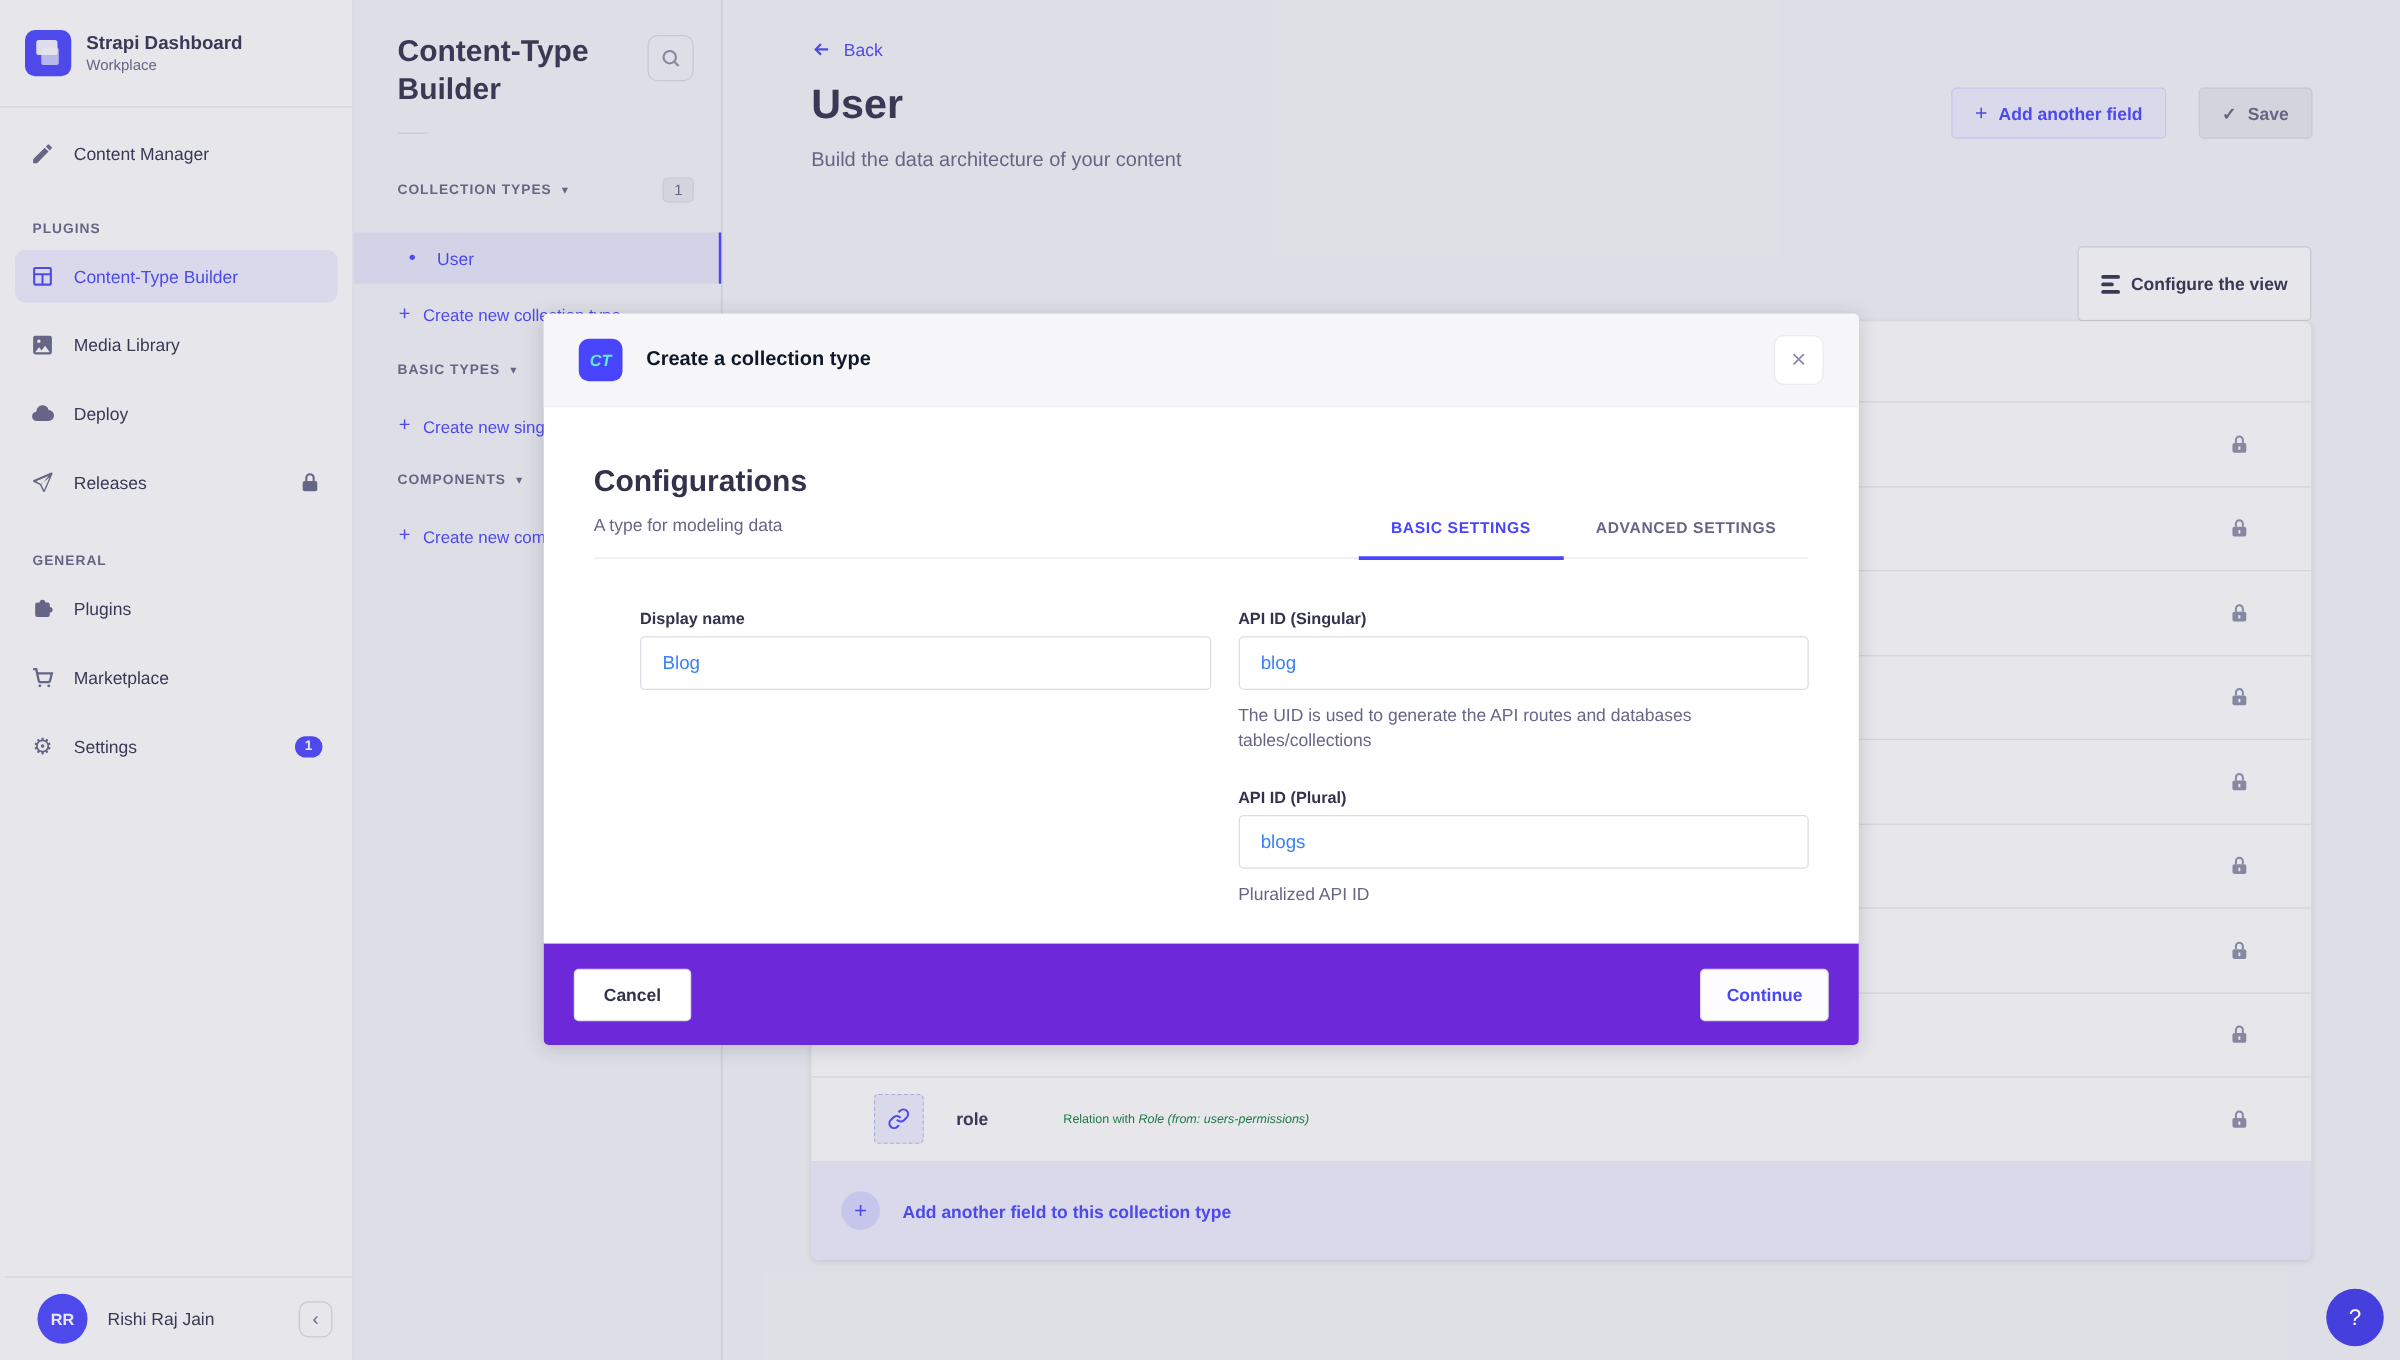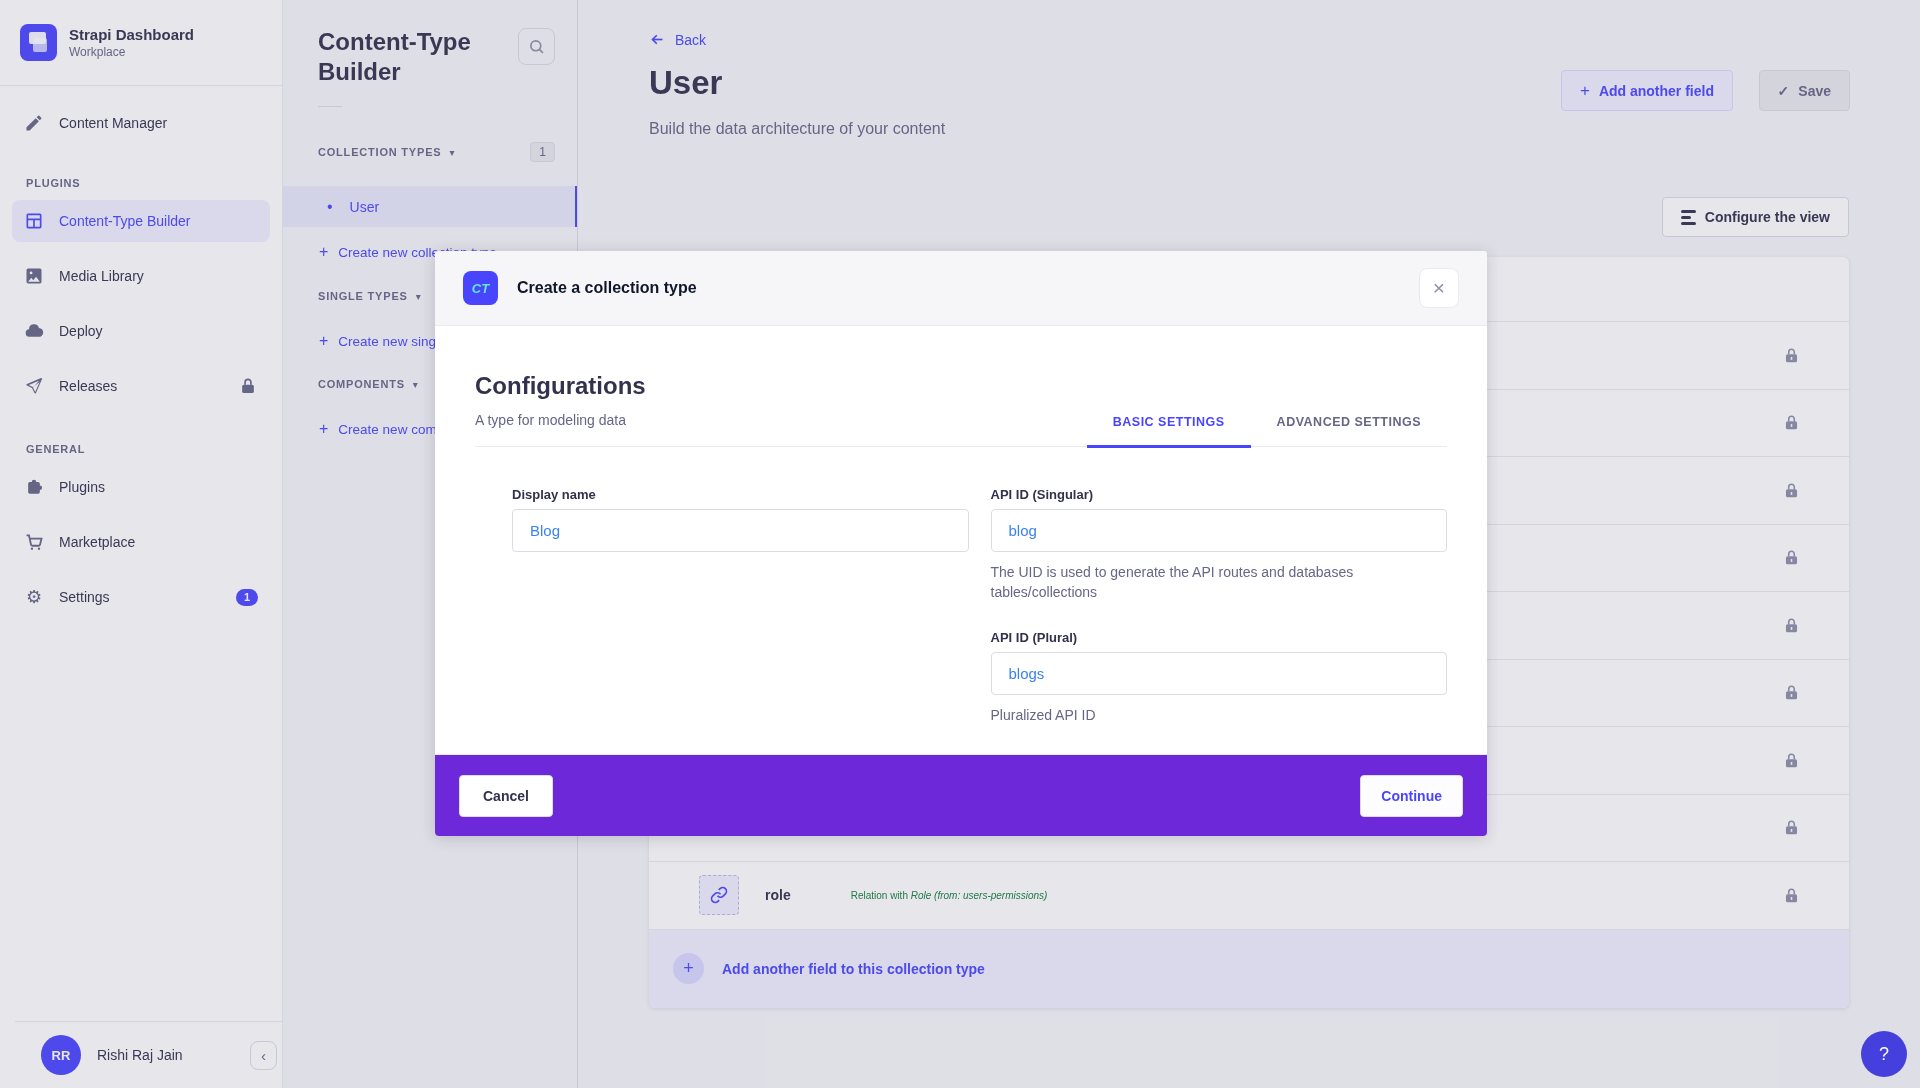--- a/index.html
+++ b/index.html
@@ -19,21 +19,21 @@
   .nav-item svg, .nav-item .glyph { width:20px; height:20px; flex:0 0 auto; color:#666687; font-size:18px; line-height:20px; text-align:center; }
   .nav-item.active { background:#f0f0ff; color:#4945ff; }
   .nav-item.active svg { color:#4945ff; }
   .nav-label { font-size:11px; font-weight:700; letter-spacing:.8px; color:#666687; margin:0 0 11px 26px; }
   .first-item { margin-top:16px; }
   .sec-plugins { margin-top:33px; }
   .sec-general { margin-top:36px; }
   .nav-item .right { margin-left:auto; }
   .mini-lock { color:#666687; }
   .count-badge { background:#4945ff; color:#fff; font-size:11px; font-weight:700; border-radius:10px; padding:3px 8px; line-height:1; }
-  .nav-footer { position:absolute; bottom:0; left:15px; width:100%; height:67px; border-top:1px solid #eaeaef; display:flex; align-items:center; padding:0 20px 0 26px; gap:16px; }
+  .nav-footer { position:absolute; bottom:0; left:4px; width:100%; height:67px; border-top:1px solid #eaeaef; display:flex; align-items:center; padding:0 20px 0 26px; gap:16px; }
   .avatar { width:40px; height:40px; border-radius:50%; background:#4945ff; color:#fff; font-size:13px; font-weight:700; display:flex; align-items:center; justify-content:center; }
   .user-name { font-size:14px; color:#32324d; }
   .collapse-btn { margin-left:auto; width:27px; height:29px; border:1px solid #dcdce4; background:#fff; border-radius:8px; color:#666687; font-size:15px; display:flex; align-items:center; justify-content:center; cursor:pointer; }
 
   
   .sub-nav { position:absolute; left:283px; top:0; width:295px; height:1088px; background:#f6f6f9; border-right:1px solid #dcdce4; z-index:1; }
   .sub-nav-title { font-size:24px; font-weight:700; color:#32324d; line-height:30px; padding:27px 90px 0 35px; }
   .search-btn { position:absolute; top:28px; right:22px; width:37px; height:37px; border:1px solid #dcdce4; border-radius:8px; background:transparent; display:flex; align-items:center; justify-content:center; color:#8e8ea9; cursor:pointer; }
   .sub-divider { width:24px; height:1px; background:#dcdce4; margin:19px 0 0 35px; }
   .sub-sec { display:flex; align-items:center; padding:0 22px 0 35px; }
@@ -51,21 +51,21 @@
 
   
   .main { position:absolute; left:579px; top:0; right:0; height:1088px; background:#f6f6f9; z-index:1; }
   .back-link { position:absolute; left:70px; top:31px; display:flex; align-items:center; gap:9px; color:#4945ff; font-size:14px; font-weight:500; cursor:pointer; }
   .page-title { position:absolute; left:70px; top:64px; font-size:33px; font-weight:700; color:#32324d; }
   .page-sub { position:absolute; left:70px; top:120px; font-size:16px; color:#666687; }
   .btn { display:inline-flex; align-items:center; justify-content:center; gap:9px; border-radius:4px; font-size:14px; font-weight:700; cursor:pointer; border:1px solid transparent; }
   .btn-addfield { position:absolute; top:70px; right:187px; height:41px; padding:0 18px; background:#f0f0ff; border-color:#d9d8ff; color:#4945ff; }
   .btn-addfield .plus { font-size:17px; font-weight:400; }
   .btn-save { position:absolute; top:70px; right:70px; height:41px; padding:0 18px; background:#eaeaef; border-color:#dcdce4; color:#666687; }
-  .btn-configure { position:absolute; top:197px; right:71px; height:40px; padding:0 18px; background:#ffffff; border-color:#dcdce4; color:#32324d; }
+  .btn-configure { position:absolute; top:197px; right:71px; height:60px; padding:0 18px; background:#ffffff; border-color:#dcdce4; color:#32324d; }
   .cfg-icon { display:flex; flex-direction:column; gap:3px; }
   .cfg-icon span { display:block; height:3px; border-radius:2px; background:#32324d; }
   .cfg-icon .l1 { width:15px; } .cfg-icon .l2 { width:10px; } .cfg-icon .l3 { width:15px; }
 
   
   .table-card { position:absolute; left:70px; top:257px; width:1200px; height:751px; background:#ffffff; border-radius:6px; box-shadow:0 1px 4px rgba(33,33,52,.12); overflow:hidden; }
   .t-head { height:65px; border-bottom:1px solid #eaeaef; }
   .t-row { height:67.5px; border-bottom:1px solid #eaeaef; display:flex; align-items:center; padding:0 48px 0 50px; }
   .t-row .lock { margin-left:auto; color:#8e8ea9; }
   .role-row .field-icon { width:40px; height:40px; border-radius:4px; background:#f0f0ff; border:1px dashed #b9b9e6; display:flex; align-items:center; justify-content:center; color:#4945ff; }
@@ -204,21 +204,21 @@
   <div class="subnav-item">
     <span class="dot">•</span>
     <span class="lbl">User</span>
   </div>
   <div class="create-link cl-1">
     <span class="plus">+</span>
     <span>Create new collection type</span>
   </div>
 
   <div class="sub-sec sec-st">
-    <span class="h">SINGLE TYPES</span>
+    <span class="h">BASIC TYPES</span>
     <span class="chev">▾</span>
   </div>
   <div class="create-link cl-2">
     <span class="plus">+</span>
     <span>Create new single type</span>
   </div>
 
   <div class="sub-sec sec-cp">
     <span class="h">COMPONENTS</span>
     <span class="chev">▾</span>

